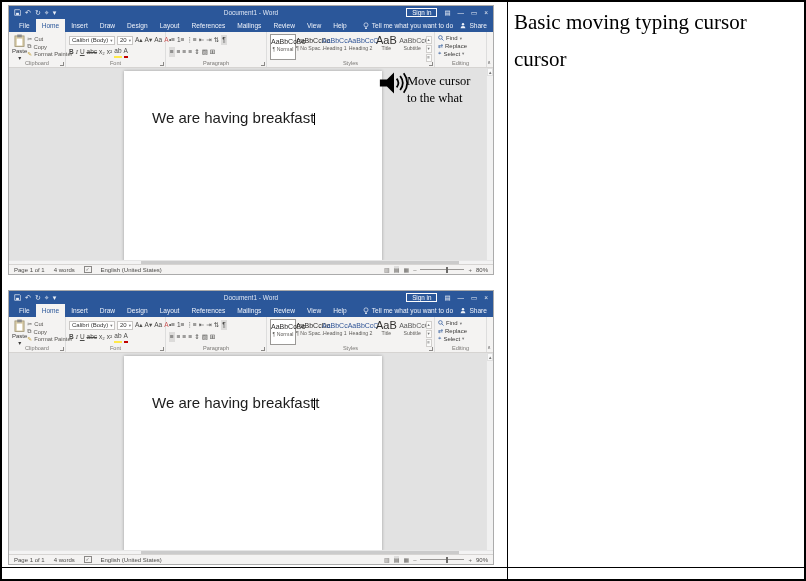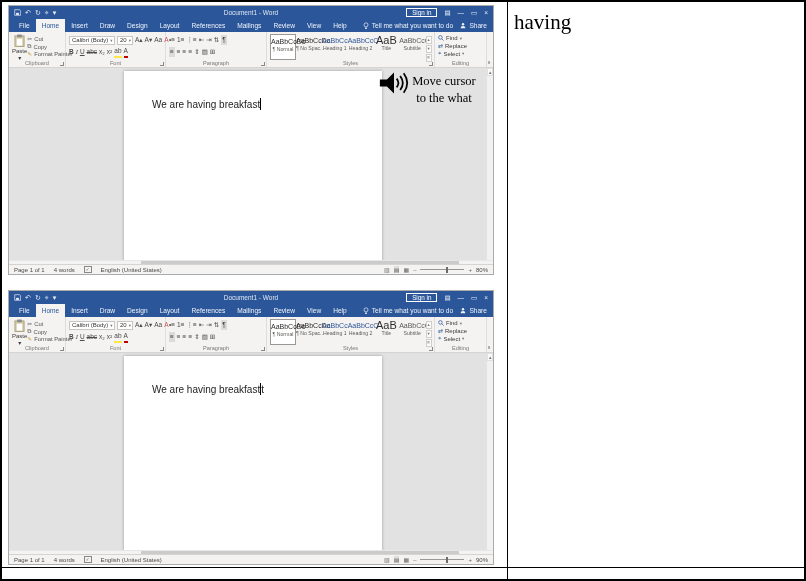--- a/index.html
+++ b/index.html
@@ -73,30 +73,30 @@
   .styles-scroll span { border:1px solid #d0cecc; background:#fbfbfa; width:6px; text-align:center; line-height:6px; }
 
   .edit-group { width:52px; display:flex; flex-direction:column; gap:1px; padding-top:3px; font-size:6px; color:#3b3a39; }
   .edit-item { display:flex; align-items:center; gap:2px; white-space:nowrap; }
   .edit-ico { color:#2b579a; font-size:6px; }
   .collapse-arrow { position:absolute; right:2px; bottom:2px; font-size:5px; color:#666; }
 
   .docarea { flex:1; background:#e2e2e2; position:relative; overflow:hidden; }
   .page { position:absolute; left:115px; top:3px; bottom:-2px; width:258px; background:#fff;
           box-shadow:0 0 3px rgba(0,0,0,.3); }
-  .doctext { padding:27px 0 0 28px; font-size:10px; color:#1c1c1c; }
+  .doctext { padding:27px 0 0 28px; font-size:15px; color:#1c1c1c;margin-top:11px; }
   .tcursor { display:inline-block; width:1px; height:12px; background:#000; vertical-align:-2px; }
 
   .vscroll { position:absolute; right:0; top:0; bottom:0; width:7px; background:#f1f1f1; border-left:1px solid #e3e3e3; }
   .vscroll .up { height:8px; font-size:4.5px; text-align:center; color:#777; line-height:8px;
                  background:#fafafa; border:1px solid #e0e0e0; }
 
   .speaker { position:absolute; right:84px; top:2px; }
   .movecap { position:absolute; right:12px; top:5px; width:74px; font-family:"Liberation Serif",serif;
-             font-size:12.5px; line-height:16.5px; text-align:center; color:#000; }
+             font-size:12.5px; line-height:16.5px; color:#000; }
 
   .oval { position:absolute; right:3px; top:27px; width:71px; height:34px; background:#a9d4ec;
           border:1px solid #1a1a1a; border-radius:50%; display:flex; flex-direction:column;
           align-items:center; justify-content:center; font-family:"Liberation Serif",serif;
           font-size:10.5px; line-height:11px; color:#000; z-index:6; }
 
   .hscroll { height:4px; background:#f3f3f3; border-top:1px solid #e6e6e6; position:relative; flex:none; }
   .hthumb { position:absolute; left:132px; width:318px; top:0; bottom:0; background:#cbcbcb; }
 
   .statusbar { height:10px; background:#f4f3f2; border-top:1px solid #d6d4d2; display:flex;
@@ -575,21 +575,22 @@
             <span class="viewico">+</span>
             <span class="sb-item">90%</span>
           </span>
         </div>
 
       </div>
 
   </div>
 
   <div class="right-cell">
-    <div class="caption-line">having</div>
+    <div class="caption-line">Basic moving typing cursor</div>
+    <div class="caption-line">cursor</div>
   </div>
 
   <div style="position:absolute;left:0;right:0;top:568px;bottom:0;background:#fff"></div>
 
   <div class="v-divider"></div>
   <div class="h-divider"></div>
   <div class="outer-border"></div>
 </div>
 
 </body></html>

